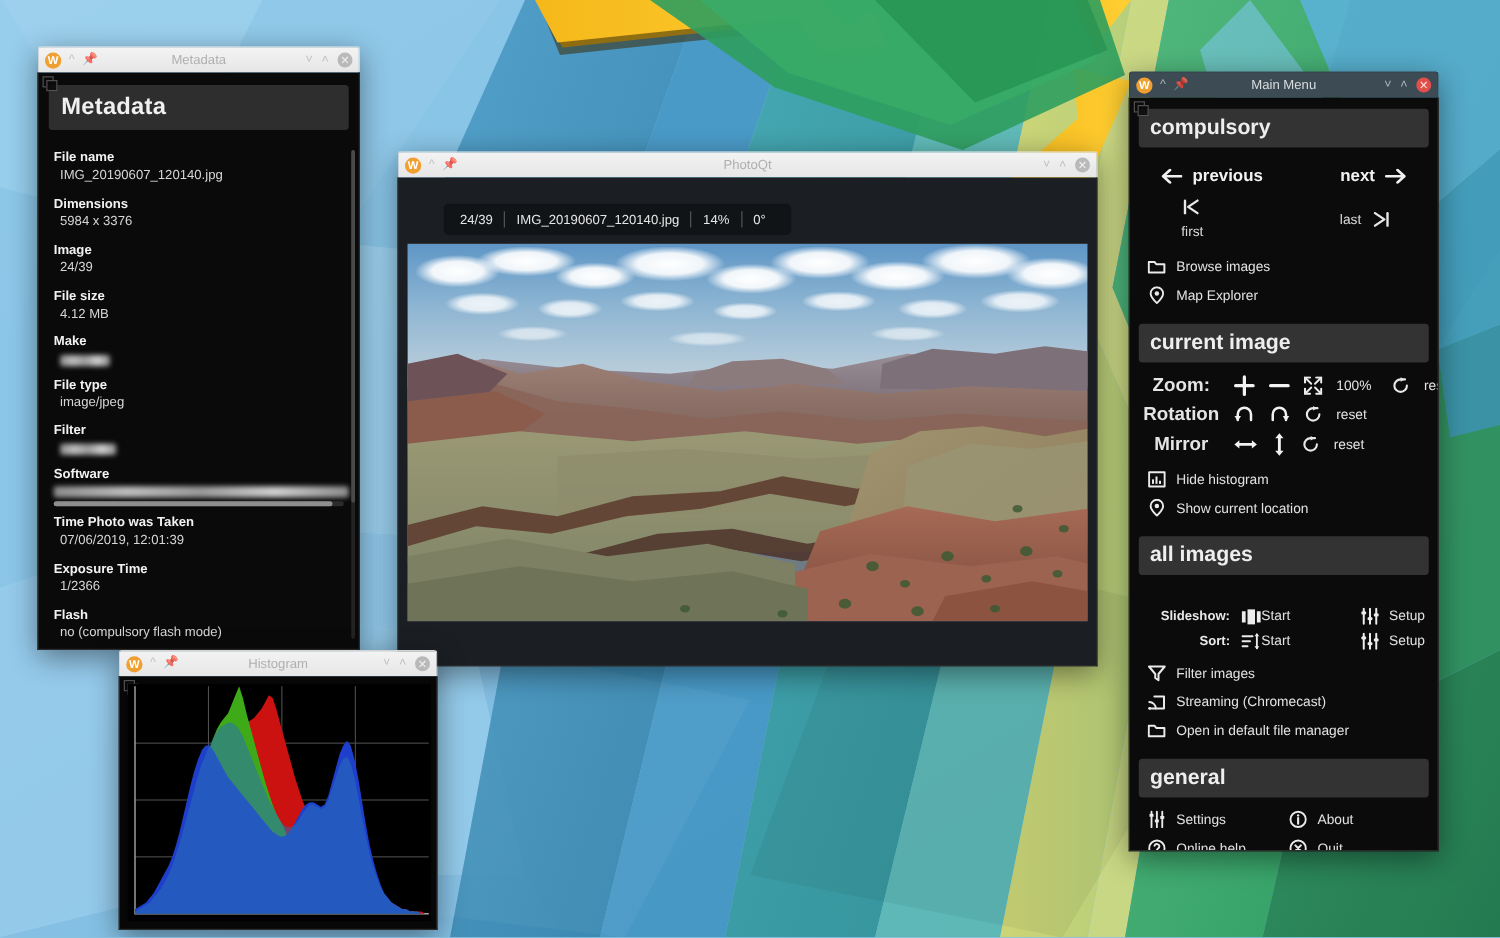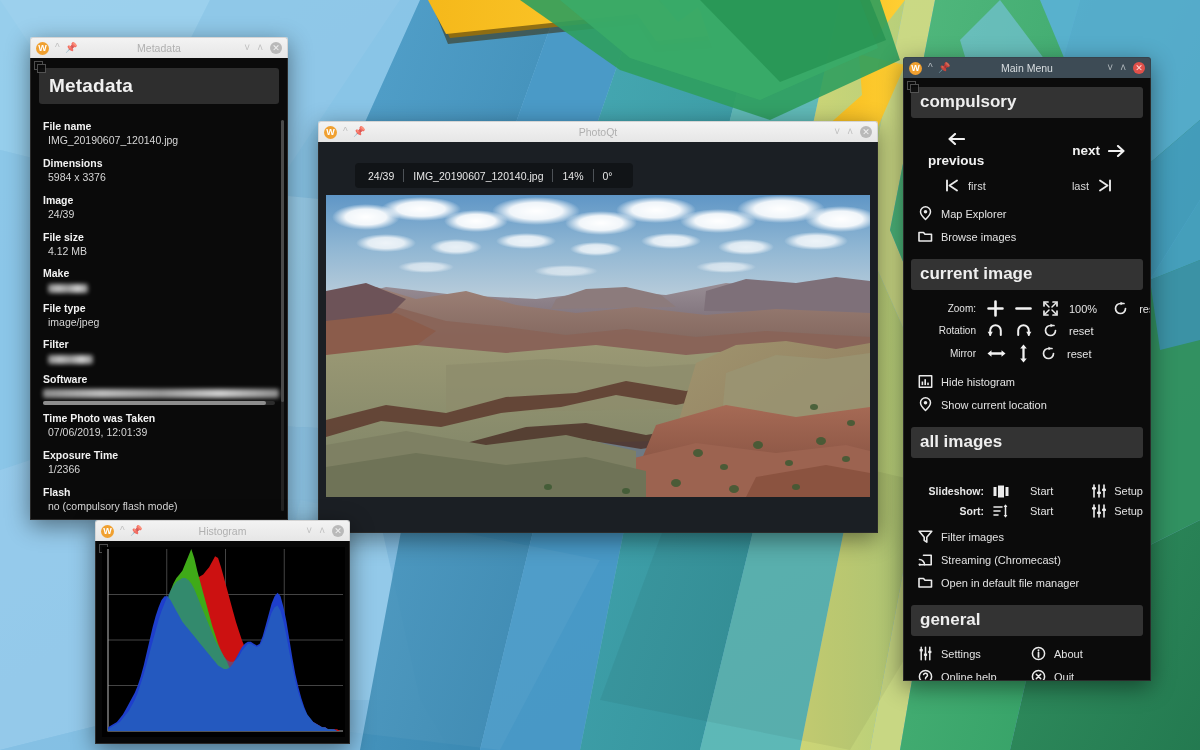--- a/index.html
+++ b/index.html
@@ -174,28 +174,28 @@
   }
   .mm-big { font-size:13.5px; font-weight:bold; color:#f2f2f2; }
   .mm-sub { font-size:11px; color:#dcdcdc; }
   .ico { display:inline-flex; align-items:center; justify-content:center; flex:none; }
   .ico svg { display:block; }
   .mm-ctl-row {
     display:flex; align-items:center; gap:11px;
     padding:3px 10px;
     font-size:11px; color:#e4e4e4;
   }
-  .mm-ctl-label { width:62px; text-align:right; font-weight:normal; flex:none; font-size:10px;}
+  .mm-ctl-label { width:62px; text-align:center; font-weight:bold; flex:none; font-size:15px;}
   .mm-grid2 {
     display:grid; grid-template-columns: 1fr 1fr;
     padding:2px 10px;
   }
   .mm-sslabel { font-size:10.5px; font-weight:bold; color:#e8e8e8; text-align:right; width:70px; flex:none;}
   .mm-ss-row { display:flex; align-items:center; padding:3px 10px; font-size:11px; color:#e2e2e2; }
-  .mm-ss-start { display:flex; align-items:center; gap:21px; margin-left:9px; width:80px; }
+  .mm-ss-start { display:flex; align-items:center; gap:0; margin-left:9px; width:80px; }
   .mm-ss-setup { display:flex; align-items:center; gap:7px; }
 </style>
 </head>
 <body>
 
 <div id="desktop">
 
   <svg id="wallpaper" viewBox="0 0 1200 750" preserveAspectRatio="none">
     <defs>
       <linearGradient id="gBlueL" x1="0" y1="0" x2="1" y2="1">
@@ -523,40 +523,40 @@
         <span class="tb-ico">˄</span>
         <span class="tb-close active">✕</span>
       </div>
     </div>
     <div class="winbody">
       <span class="resize-grip"></span>
 
       <div class="mm-section">compulsory</div>
 
       <div class="mm-two" style="padding-top:7px;">
-        <div class="mm-item mm-big" style="padding-left:16px;flex-direction:column;">
+        <div class="mm-item mm-big" style="padding-left:16px;">
           <span class="ico">
             <svg width="18" height="12" viewBox="0 0 18 12">
                 <path d="M17 6 H3 M8 1 L2.5 6 L8 11" stroke="#f0f0f0" stroke-width="2.1" fill="none" stroke-linecap="round" stroke-linejoin="round"></path>
               </svg>
           </span>
           <span>previous</span>
         </div>
         <div class="mm-item mm-big" style="padding-right:16px;">
           <span>next</span>
           <span class="ico">
             <svg width="18" height="12" viewBox="0 0 18 12">
                 <path d="M1 6 H15 M10 1 L15.5 6 L10 11" stroke="#f0f0f0" stroke-width="2.1" fill="none" stroke-linecap="round" stroke-linejoin="round"></path>
               </svg>
           </span>
         </div>
       </div>
 
       <div class="mm-two" style="padding:0 8px 2px 8px;">
-        <div class="mm-item mm-sub" style="padding-left:33px;">
+        <div class="mm-item mm-sub" style="padding-left:33px;flex-direction:column;">
           <span class="ico">
             <svg width="15" height="13" viewBox="0 0 15 13">
                 <path d="M2 1.5 V11.5" stroke="#e8e8e8" stroke-width="1.9" stroke-linecap="round"></path>
                 <path d="M12 1.5 L4.5 6.5 L12 11.5" stroke="#e8e8e8" stroke-width="1.9" fill="none" stroke-linecap="round" stroke-linejoin="round"></path>
               </svg>
           </span>
           <span>first</span>
         </div>
         <div class="mm-item mm-sub" style="padding-right:30px;">
           <span>last</span>
@@ -566,33 +566,33 @@
                 <path d="M13 1.5 V11.5" stroke="#e8e8e8" stroke-width="1.9" stroke-linecap="round"></path>
               </svg>
           </span>
         </div>
       </div>
 
       <div class="mm-rows" id="nav-items">
           <div class="mm-item">
             <span class="ico">
               <svg width="15" height="15" viewBox="0 0 15 15">
+                <path d="M1 12 V3.5 H5.5 L7 5.3 H13.5 V12 Z" fill="none" stroke="#eaeaea" stroke-width="1.6" stroke-linecap="round" stroke-linejoin="round"></path>
+              </svg>
+            </span>
+            <span>Browse images</span>
+          </div>
+          <div class="mm-item">
+            <span class="ico">
+              <svg width="15" height="15" viewBox="0 0 15 15">
                 <path d="M7.5 13.5 C7.5 13.5 12.5 8.8 12.5 5.8 A5 5 0 0 0 2.5 5.8 C2.5 8.8 7.5 13.5 7.5 13.5 Z" fill="none" stroke="#eaeaea" stroke-width="1.5" stroke-linecap="round" stroke-linejoin="round"></path>
                 <circle cx="7.5" cy="5.8" r="1.8" fill="#eaeaea"></circle>
               </svg>
             </span>
             <span>Map Explorer</span>
-          </div>
-          <div class="mm-item">
-            <span class="ico">
-              <svg width="15" height="15" viewBox="0 0 15 15">
-                <path d="M1 12 V3.5 H5.5 L7 5.3 H13.5 V12 Z" fill="none" stroke="#eaeaea" stroke-width="1.6" stroke-linecap="round" stroke-linejoin="round"></path>
-              </svg>
-            </span>
-            <span>Browse images</span>
           </div>
         </div>
 
       <div class="mm-section">current image</div>
 
       <div class="mm-ctl-row" style="padding-top:6px;">
         <span class="mm-ctl-label">Zoom:</span>
         <span class="ico">
           <svg width="17" height="17" viewBox="0 0 17 17">
               <path d="M8.5 1.5 V15.5 M1.5 8.5 H15.5" stroke="#f2f2f2" stroke-width="2.6" stroke-linecap="round"></path>

